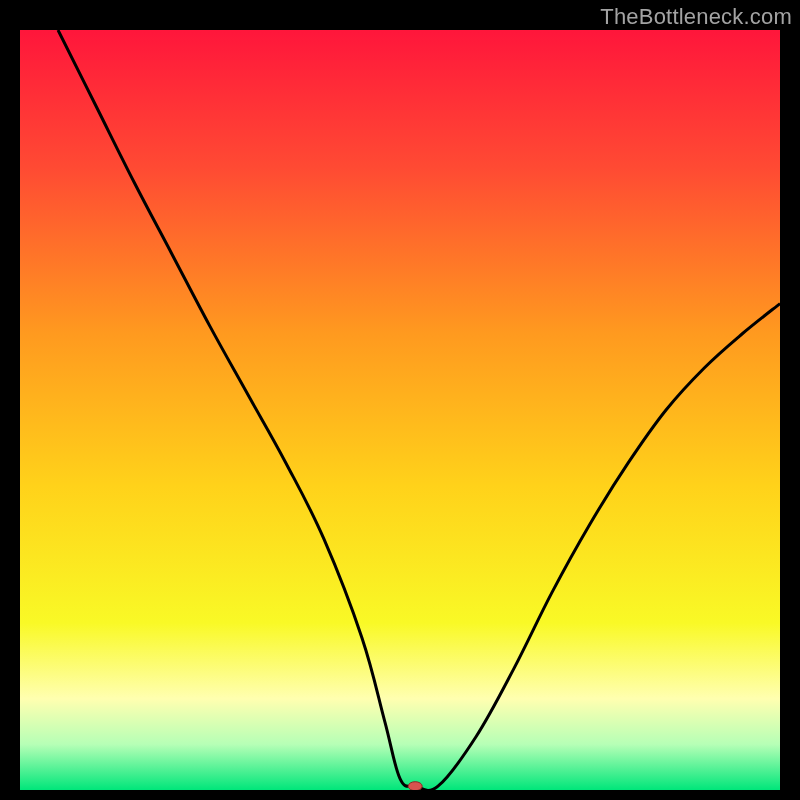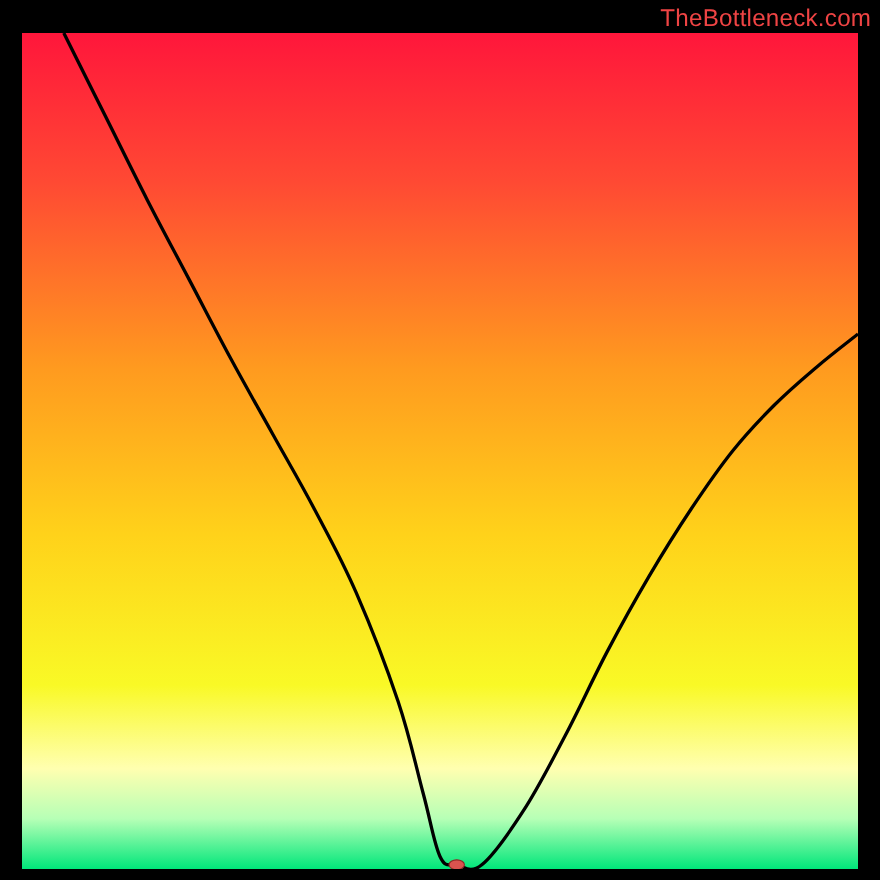--- a/index.html
+++ b/index.html
@@ -14,21 +14,21 @@
   .frame {
     position: relative;
     width: 800px;
     height: 800px;
     background: #000;
   }
   .watermark {
     position: absolute;
     top: 4px;
     right: 8px;
-    color: #ef4444;
+    color: #a3a3a3;
     font-size: 22px;
     font-weight: 500;
     letter-spacing: 0.2px;
     z-index: 10;
   }
   .plot-outer {
     position: absolute;
     left: 20px;
     top: 30px;
     width: 760px;

